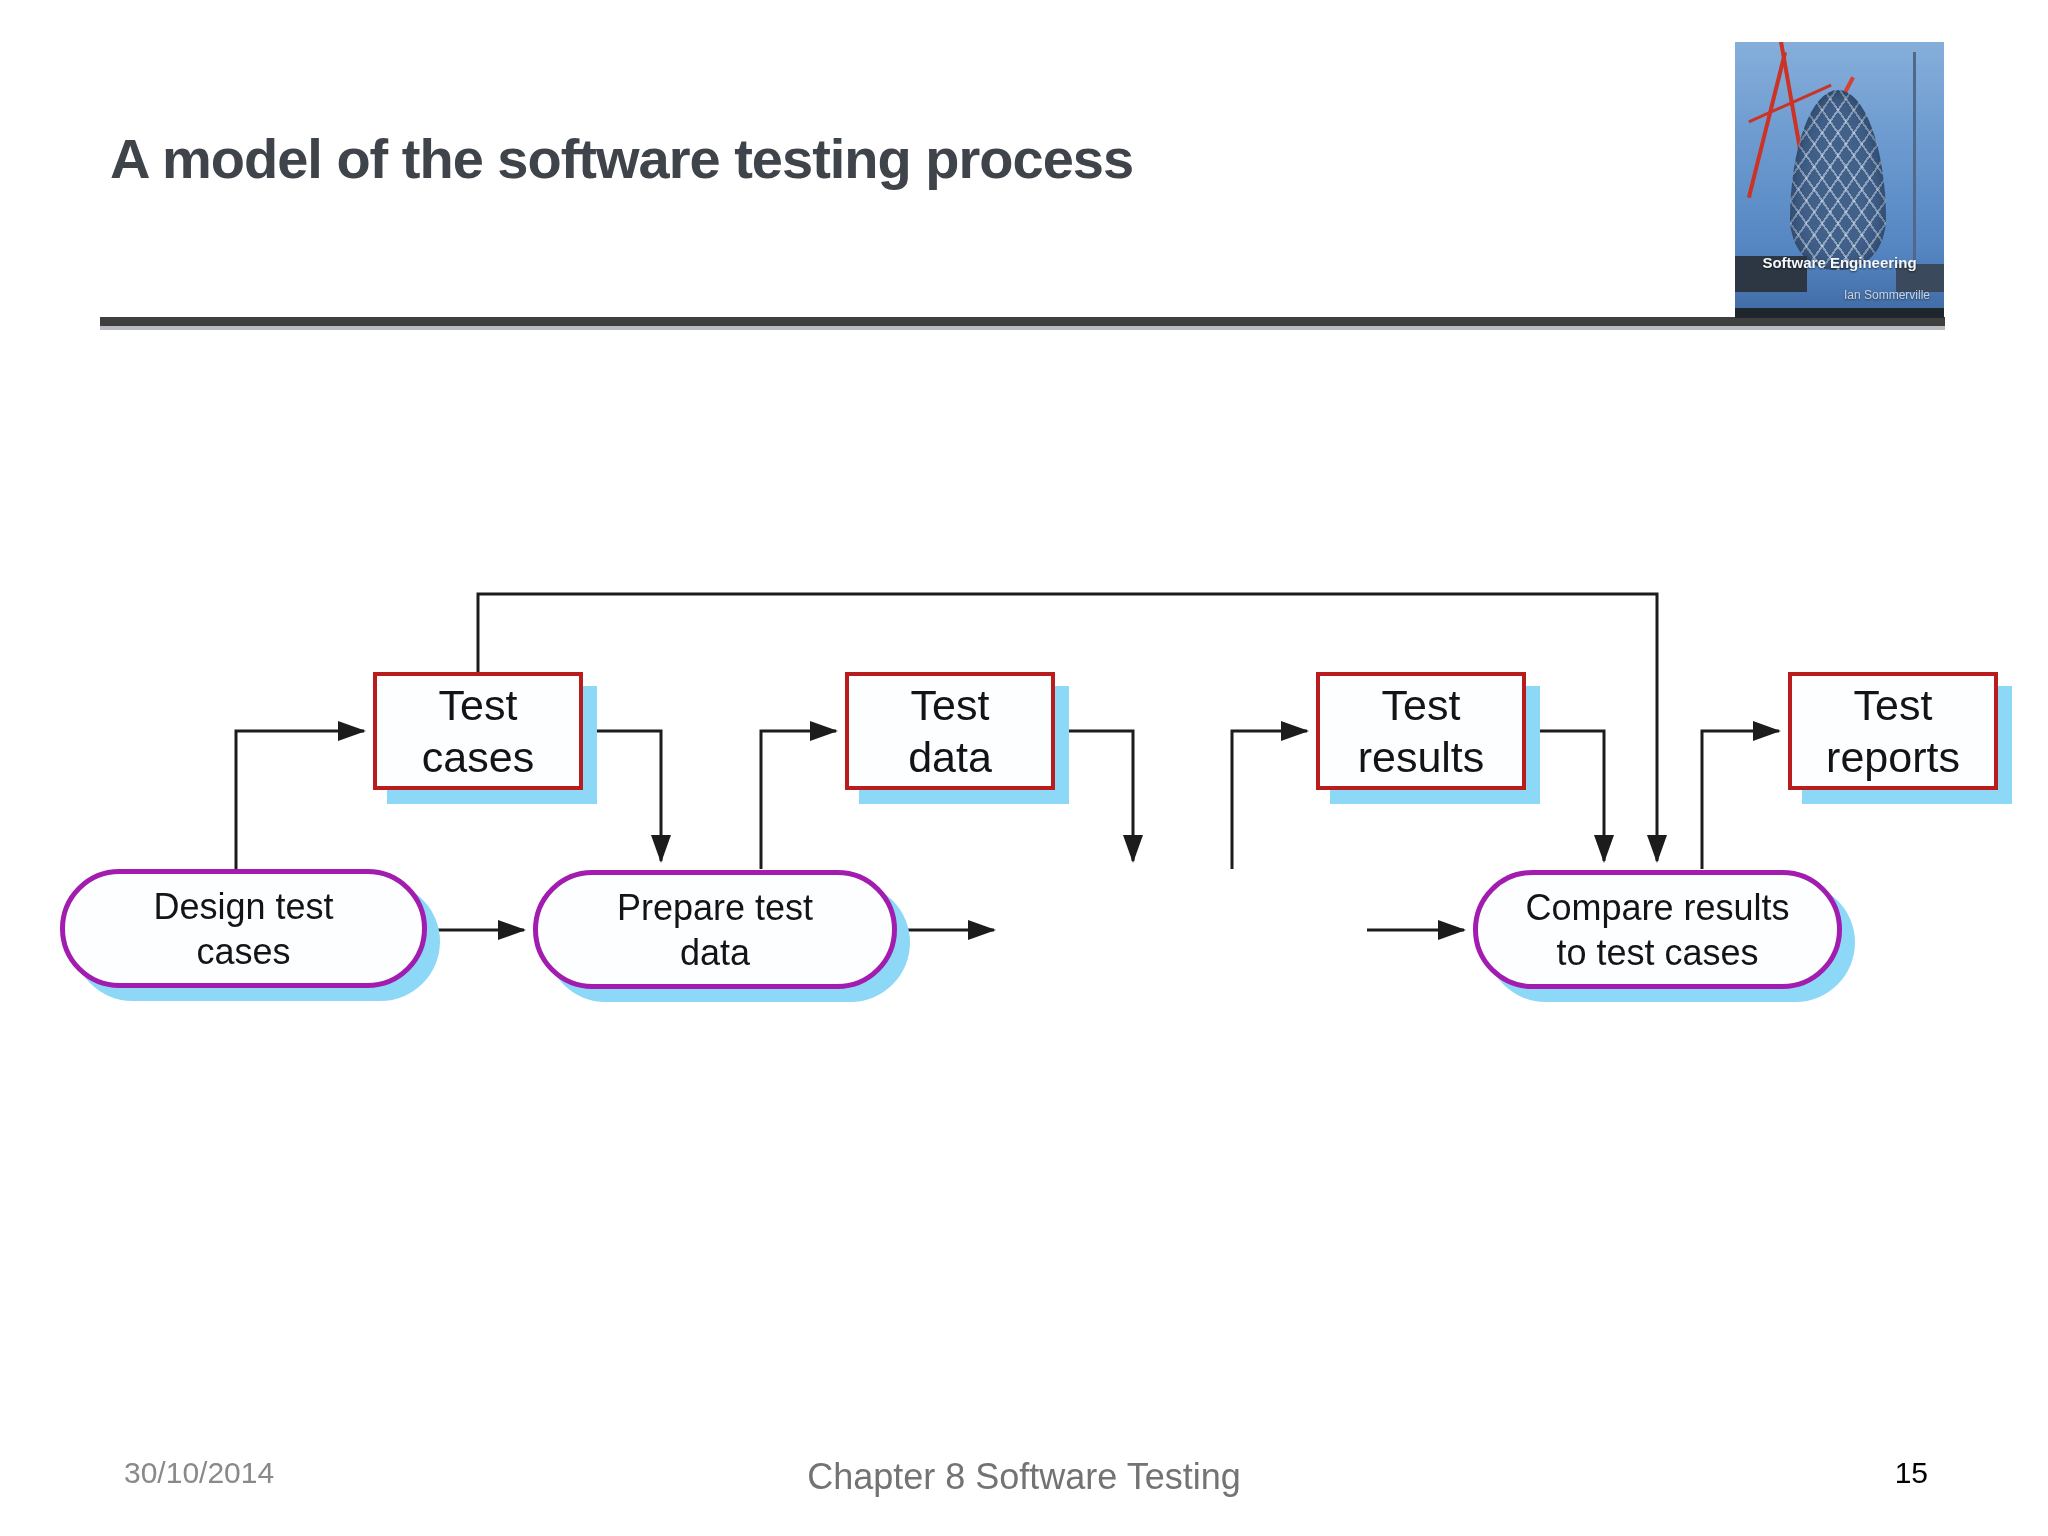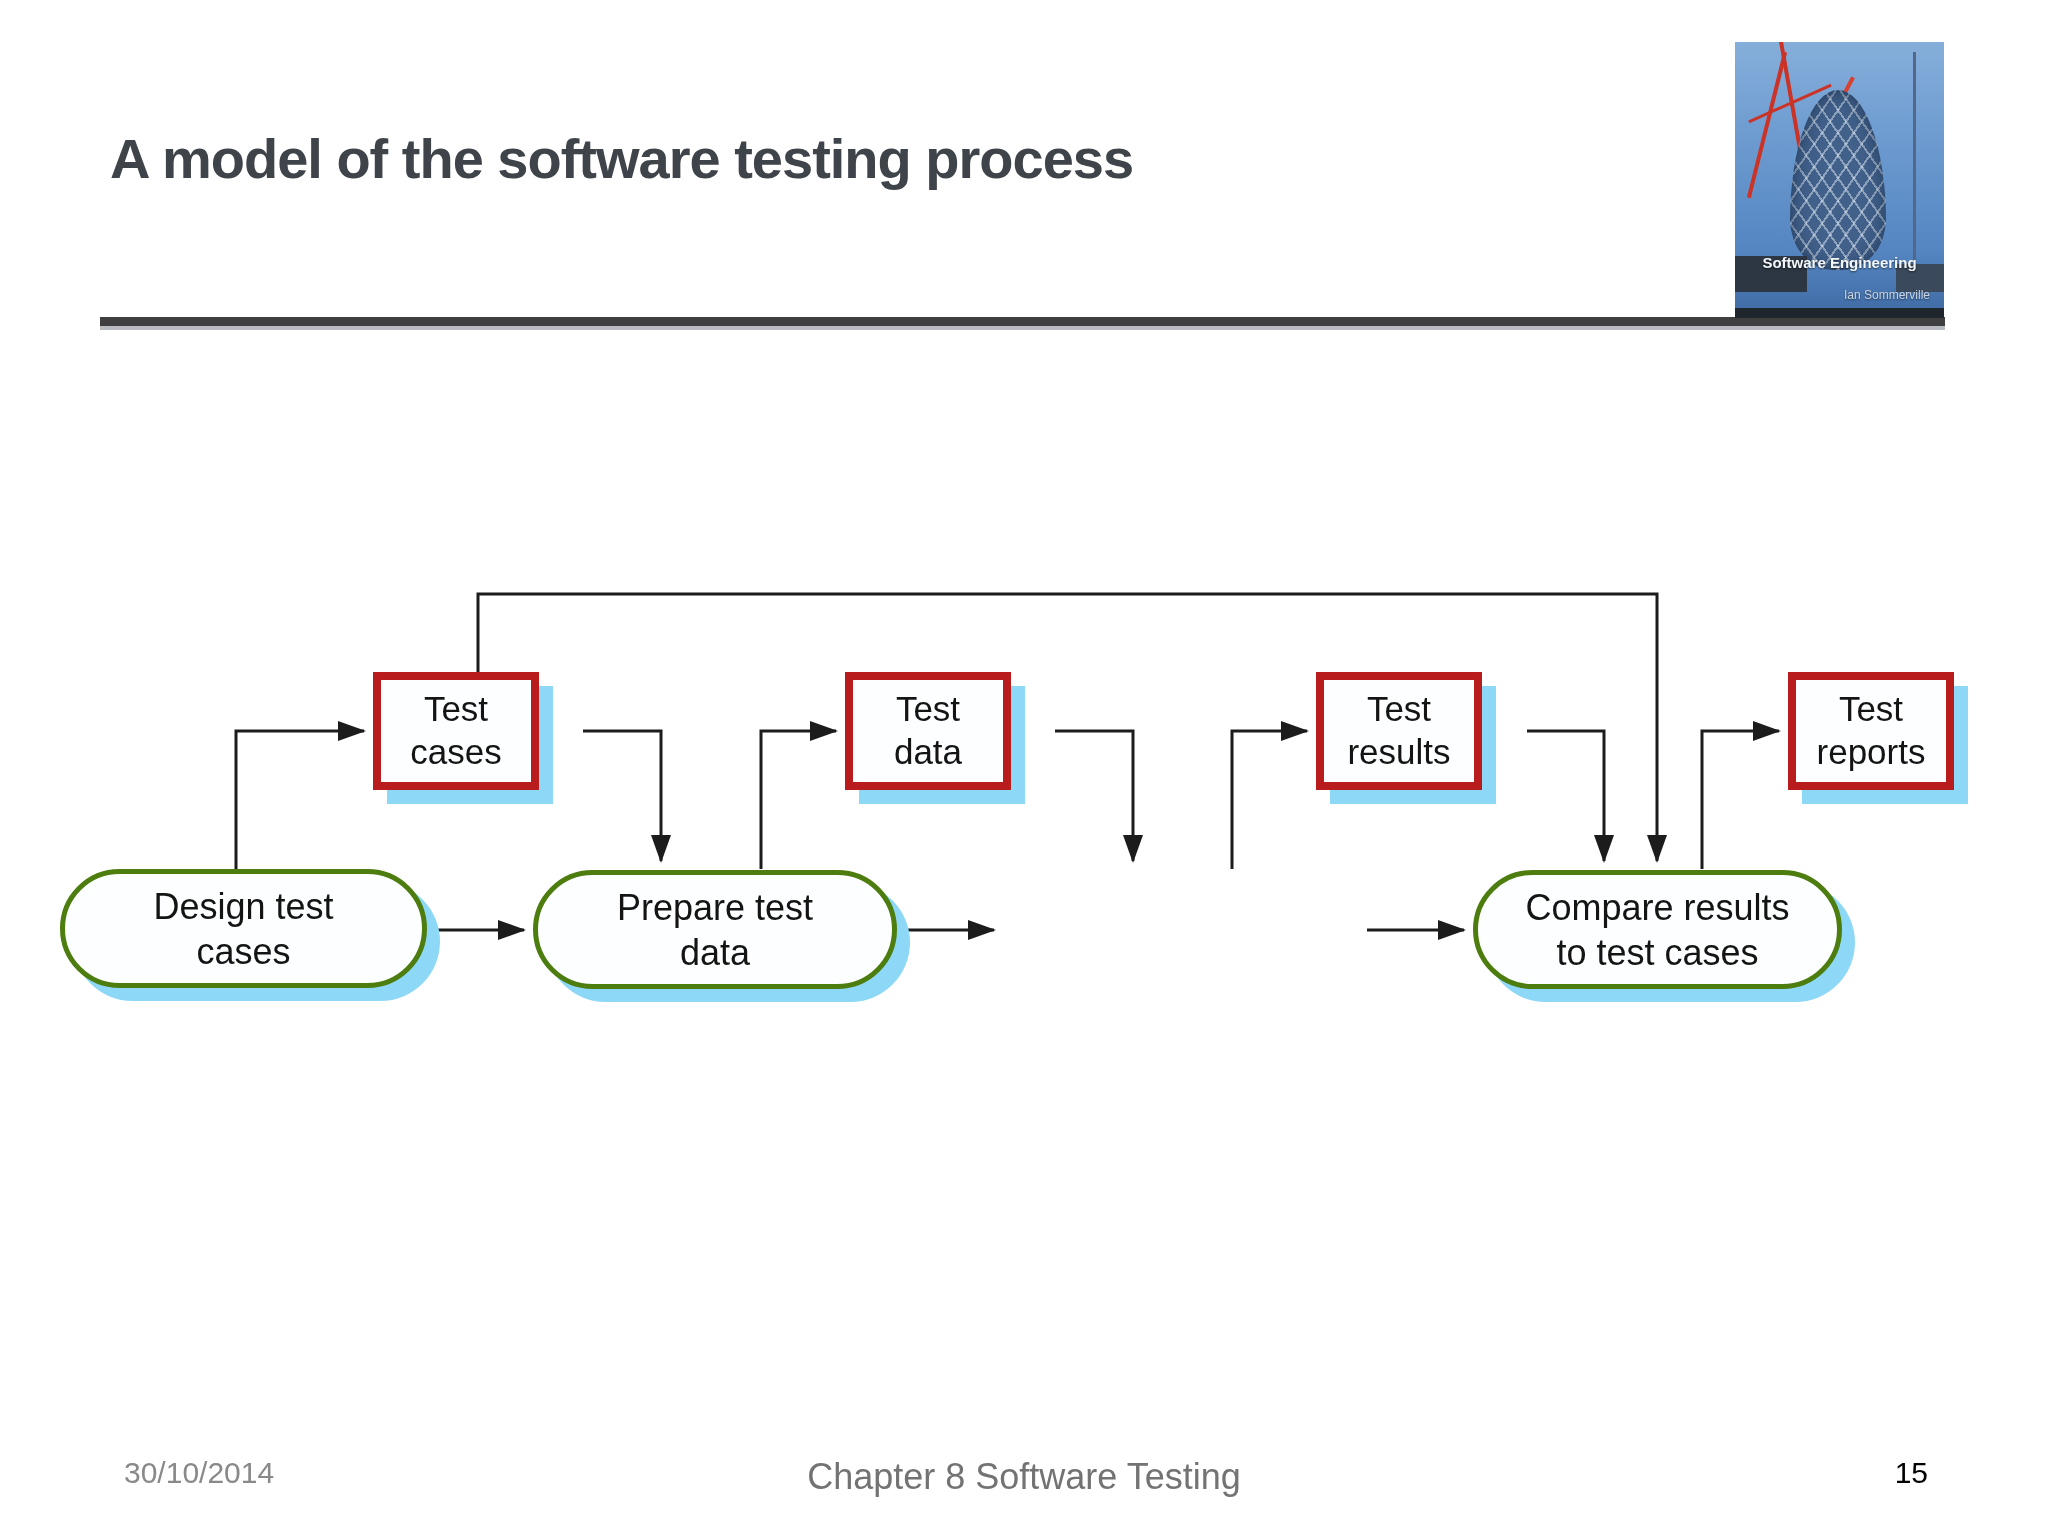--- a/index.html
+++ b/index.html
@@ -50,28 +50,28 @@
     color:#c9d4e2;font-size:12px;text-shadow:0 1px 2px rgba(0,0,0,.5);
   }
   
   .node{
     position:absolute;box-sizing:border-box;
     display:flex;align-items:center;justify-content:center;
     text-align:center;white-space:pre-line;
     color:#141414;background:#fcfeff;
   }
   .artifact{
-    width:166px;height:118px;
-    border:8px solid #b91c1c;
+    width:210px;height:118px;
+    border:4px solid #b91c1c;
     box-shadow:14px 14px 0 #8ed8f7;
-    font-size:35px;line-height:1.22;
+    font-size:43px;line-height:1.22;
   }
   .activity{
     height:119px;
-    border:5px solid #4d7c0f;border-radius:62px;
+    border:5px solid #a21caf;border-radius:62px;
     box-shadow:13px 13px 0 #8ed8f7;
     font-size:36px;line-height:1.25;
   }
   #artifact-test-cases  {left:373px; top:672px;}
   #artifact-test-data   {left:845px; top:672px;}
   #artifact-test-results{left:1316px;top:672px;}
   #artifact-test-reports{left:1788px;top:672px;}
   #activity-design {left:60px;  top:869px;width:367px;}
   #activity-prepare{left:533px; top:870px;width:364px;}
   #activity-run    {left:1003px;top:870px;width:364px;}

